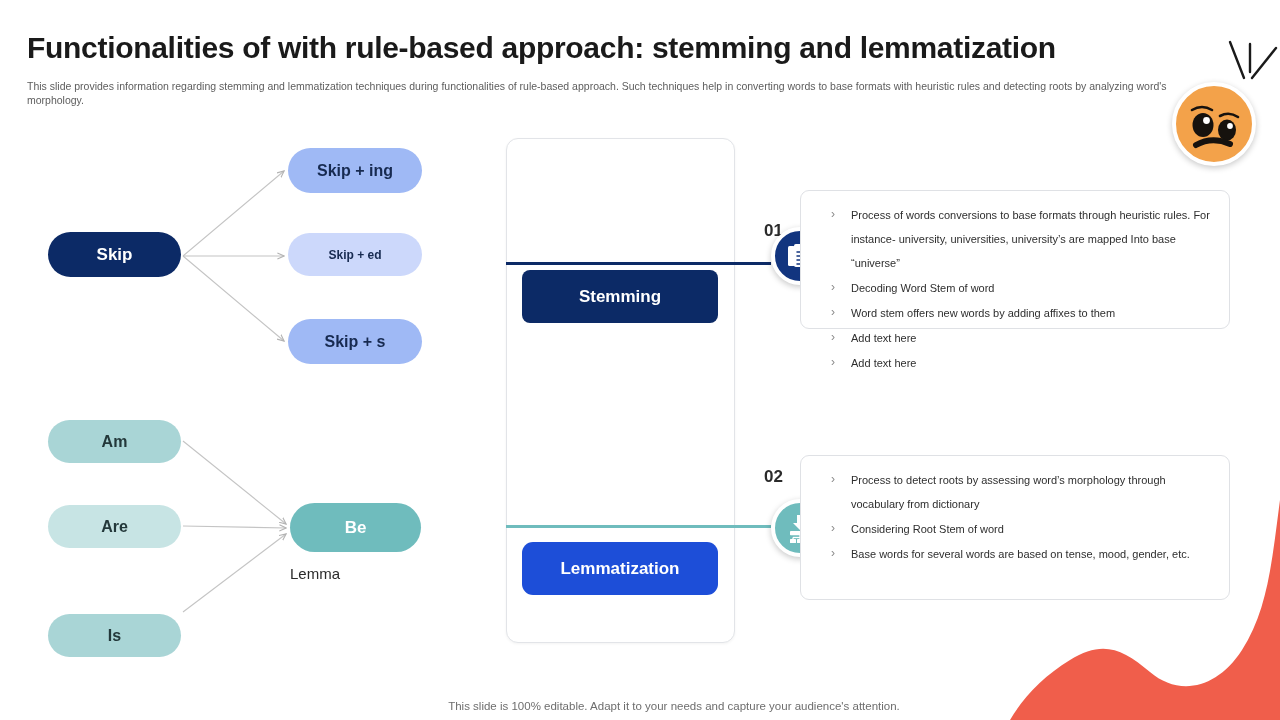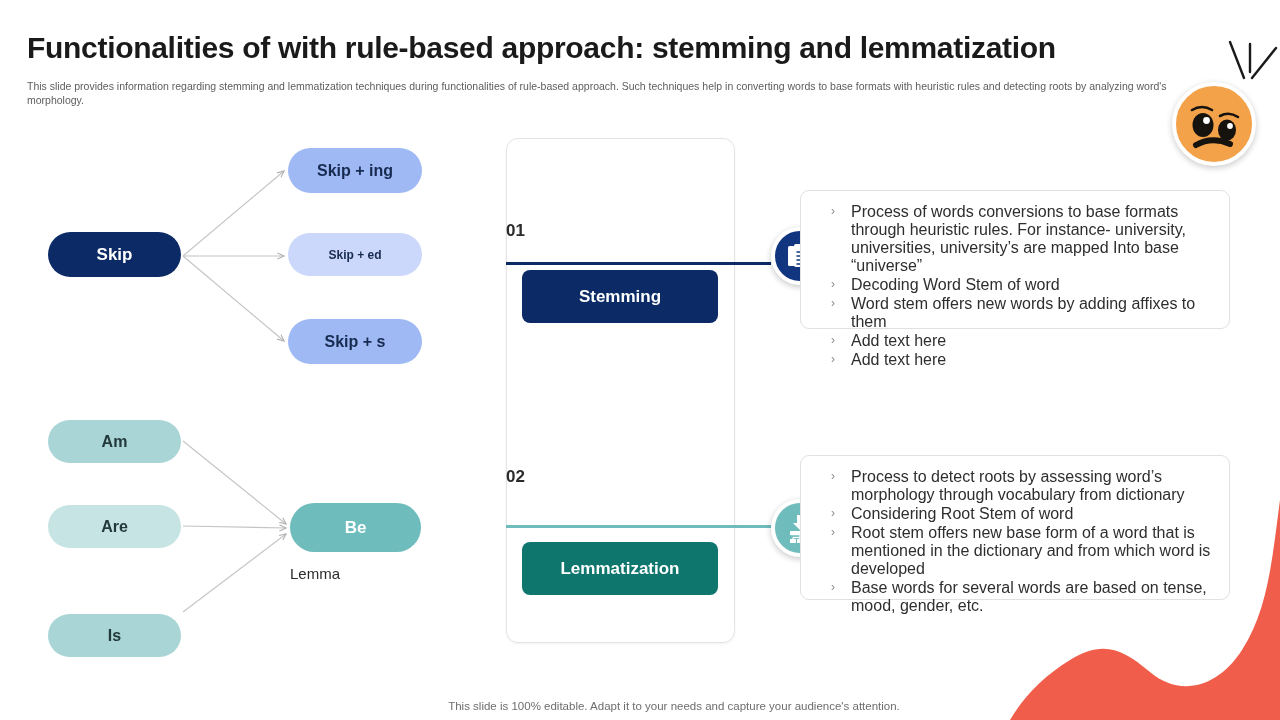--- a/index.html
+++ b/index.html
@@ -59,54 +59,54 @@
     font-size: 15px; color: #2b2b2b; font-weight: normal;
   }
 
   
   .center-card {
     position: absolute; left: 506px; top: 138px; width: 229px; height: 505px;
     background: #ffffff; border: 1px solid #e2e4e8; border-radius: 12px;
     box-shadow: 0 1px 3px rgba(0,0,0,.05);
   }
   .step-num {
-    position: absolute; width: 277px; text-align: left;
+    position: absolute; width: 277px; text-align: right;
     font-size: 17px; font-weight: bold; color: #2b2b2b;
   }
   .divider { position: absolute; height: 3px; }
   .divider.d1 { background: #0c2a66; }
   .divider.d2 { background: #6fbcbd; }
 
   .step-btn {
     position: absolute; left: 522px; width: 196px; height: 53px;
     display: flex; align-items: center; justify-content: center;
     border-radius: 8px; color: #ffffff; font-size: 17px; font-weight: bold;
   }
   .step-btn.b1 { background: #0c2a66; text-align: center; }
-  .step-btn.b2 { background: #0f766e; }
+  .step-btn.b2 { background: #1d4ed8; border-radius: 11px; }
 
   
   .icon-badge {
     position: absolute; width: 58px; height: 58px; border-radius: 50%;
     border: 4px solid #ffffff; box-shadow: 0 2px 6px rgba(0,0,0,.22);
     display: flex; align-items: center; justify-content: center;
   }
   .icon-badge.ib1 { background: #12357f; left: 771px; top: 227px; }
   .icon-badge.ib2 { background: #6fbcbd; left: 771px; top: 499px; }
 
   
   .info-box {
     position: absolute; left: 800px; width: 430px;
     background: #ffffff; border: 1px solid #dfe1e5; border-radius: 9px;
   }
   .info-box.i1 { top: 190px; height: 139px; }
   .info-box.i2 { top: 455px; height: 145px; }
   .bullets { list-style: none; padding: 12px 16px 10px 50px; }
   .bullets li {
-    position: relative; font-size: 16px; line-height: 18px;
+    position: relative; font-size: 11px; line-height: 24px;
     color: #2e2e2e; margin-bottom: 1px;
   }
   .bullets li::before {
     content: "\203A"; position: absolute; left: -20px; top: -1px;
     color: #8b8b8b; font-size: 12px;
   }
 
   
   .footer {
     position: absolute; left: 0; top: 700px; width: 1280px; text-align: center;
@@ -220,21 +220,20 @@
       <li>Word stem offers  new words  by adding  affixes to them</li>
       <li>Add text here</li>
       <li>Add text here</li>
     </ul>
   </div>
 
   <div class="info-box i2">
     <ul class="bullets">
       <li>Process to detect roots by assessing word’s  morphology through  vocabulary  from  dictionary</li>
       <li>Considering  Root  Stem of word</li>
-      <li>Root  stem offers  new  base form  of a word  that is mentioned  in the dictionary  and from which  word is developed</li>
       <li>Base words for several  words  are based on tense, mood,  gender,  etc.</li>
     </ul>
   </div>
 
   <svg class="wave" viewBox="0 0 270 220" preserveAspectRatio="none">
     <path d="M270 0 C262 60 258 110 232 150 C206 190 168 196 140 172 C112 148 92 140 60 160 C34 176 14 196 0 220 L270 220 Z" fill="#f05e4b"></path>
   </svg>
 
   <div class="footer">This slide is 100% editable. Adapt it to your needs and capture your audience's attention.</div>
 

